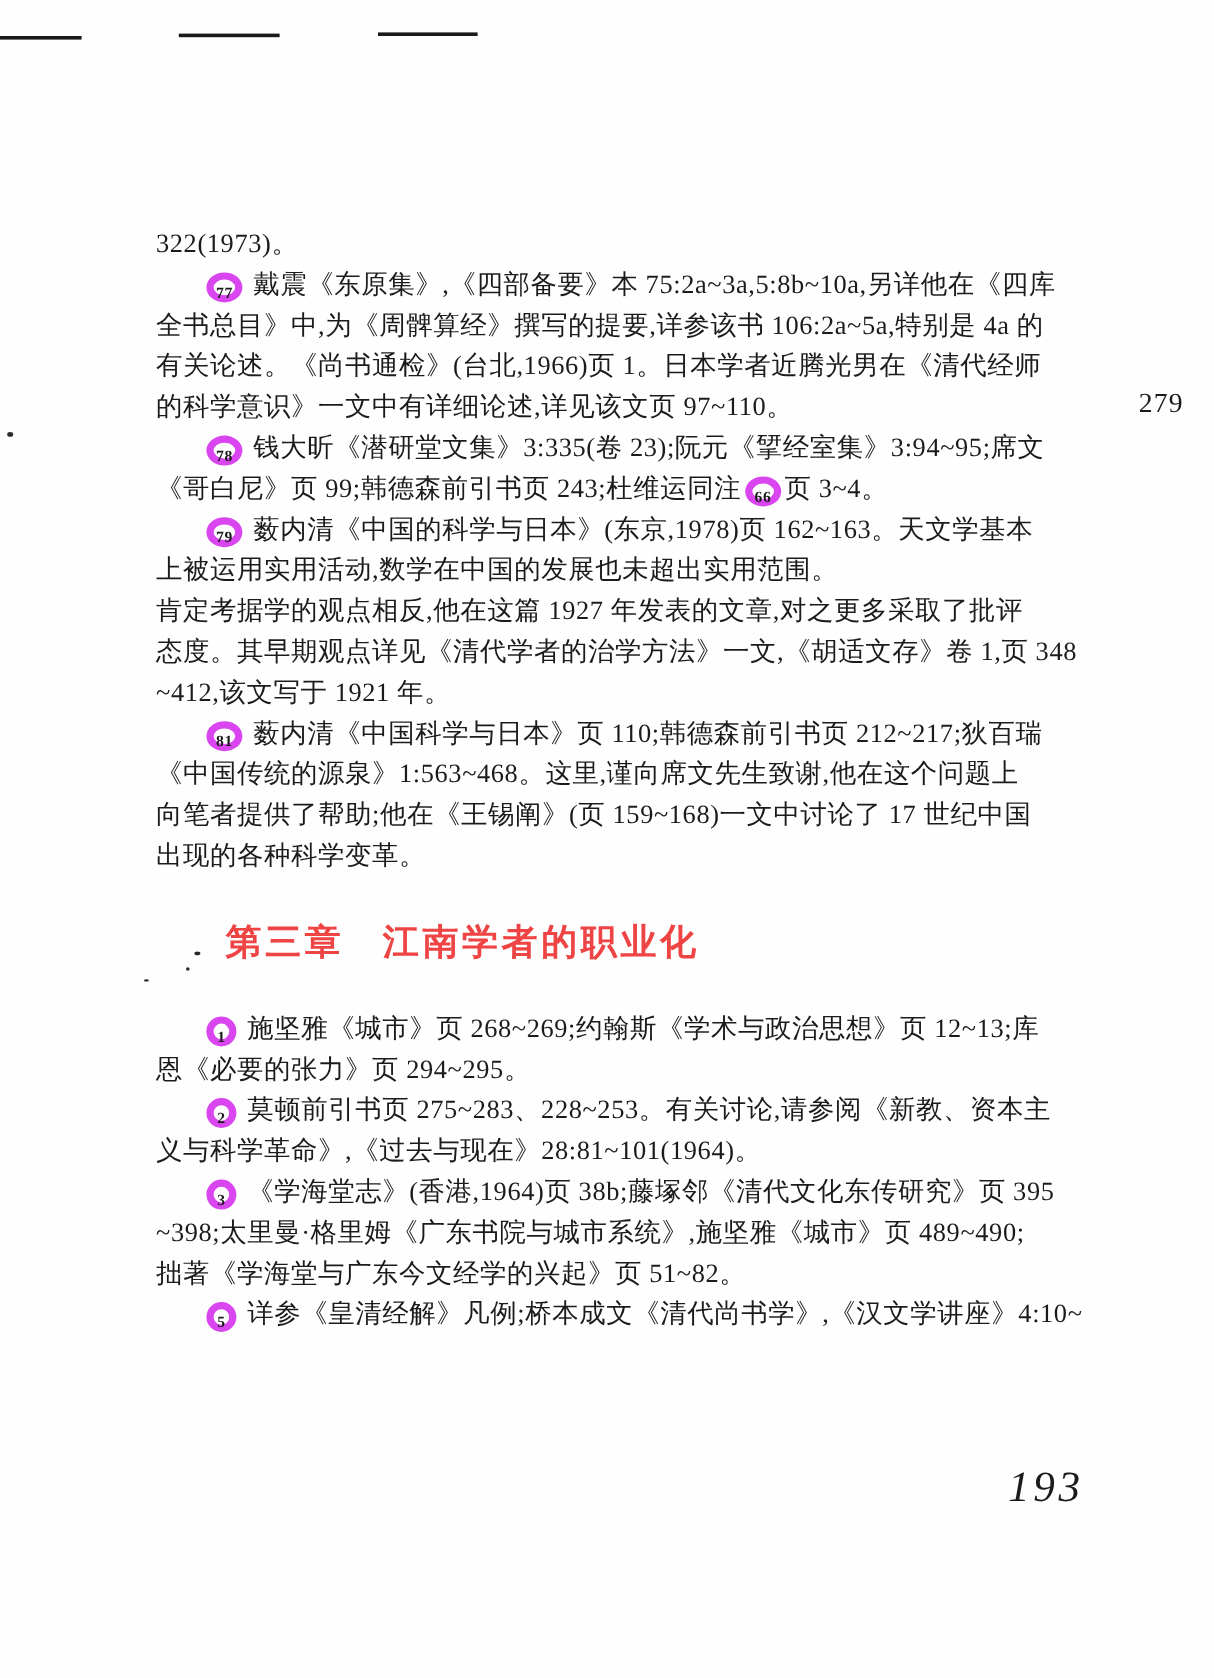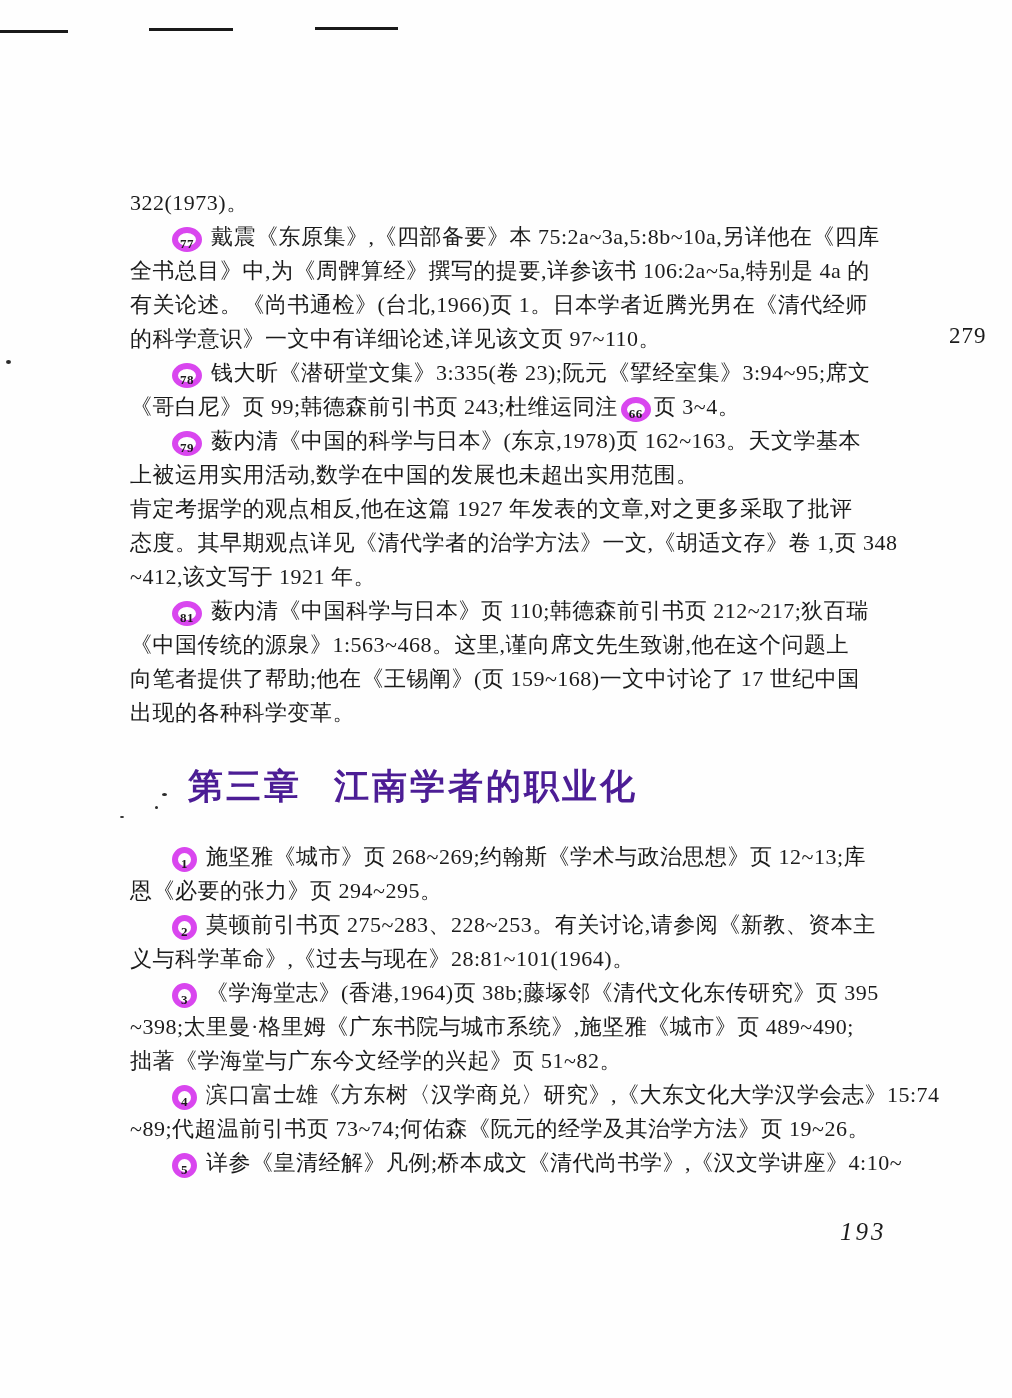--- a/index.html
+++ b/index.html
@@ -32,28 +32,28 @@
     min-width:25px;height:25px;padding:0 2px;
     border:6px solid #d946ef;border-radius:50%;
     line-height:21px;text-align:center;
     font-size:13px;font-weight:bold;
     vertical-align:-4px;margin-right:9px;
   }
   .cnum.inline{margin:0 3px;}
   .chapter-heading{
     margin:32px 0 30px 58px;
     font-family:"DejaVu Sans","Liberation Sans",sans-serif;
-    font-weight:bold;font-size:35px;line-height:48px;
-    letter-spacing:3px;color:#4c1d95;
+    font-weight:bold;font-size:30px;line-height:48px;
+    letter-spacing:3px;color:#ef4444;
     white-space:nowrap;
   }
   .chapter-heading .chapter-label{margin-right:32px;}
   .bottom-pagenum{
     position:absolute;left:840px;top:1218px;
-    font-size:25px;font-style:italic;letter-spacing:3px;
+    font-size:36px;font-style:italic;letter-spacing:3px;
     font-family:"Liberation Serif","DejaVu Serif",serif;
   }
 </style>
 </head>
 <body>
 
 <div class="page">
 
   <div class="scan-bar" style="left:0;top:30px;width:68px"></div>
   <div class="scan-bar" style="left:149px;top:28px;width:84px"></div>
@@ -111,24 +111,20 @@
         <div class="para">
           <div class="line indent"><span class="cnum">2</span>莫顿前引书页 275~283、228~253。有关讨论,请参阅《新教、资本主</div>
           <div class="line">义与科学革命》,《过去与现在》28:81~101(1964)。</div>
         </div>
         <div class="para">
           <div class="line indent"><span class="cnum">3</span>《学海堂志》(香港,1964)页 38b;藤塚邻《清代文化东传研究》页 395</div>
           <div class="line">~398;太里曼·格里姆《广东书院与城市系统》,施坚雅《城市》页 489~490;</div>
           <div class="line">拙著《学海堂与广东今文经学的兴起》页 51~82。</div>
         </div>
         <div class="para">
-          <div class="line indent"><span class="cnum">4</span>滨口富士雄《方东树〈汉学商兑〉研究》,《大东文化大学汉学会志》15:74</div>
-          <div class="line">~89;代超温前引书页 73~74;何佑森《阮元的经学及其治学方法》页 19~26。</div>
-        </div>
-        <div class="para">
           <div class="line indent"><span class="cnum">5</span>详参《皇清经解》凡例;桥本成文《清代尚书学》,《汉文学讲座》4:10~</div>
         </div>
       </div>
 
   </div>
 
   <div class="bottom-pagenum">193</div>
 
 </div>
 

